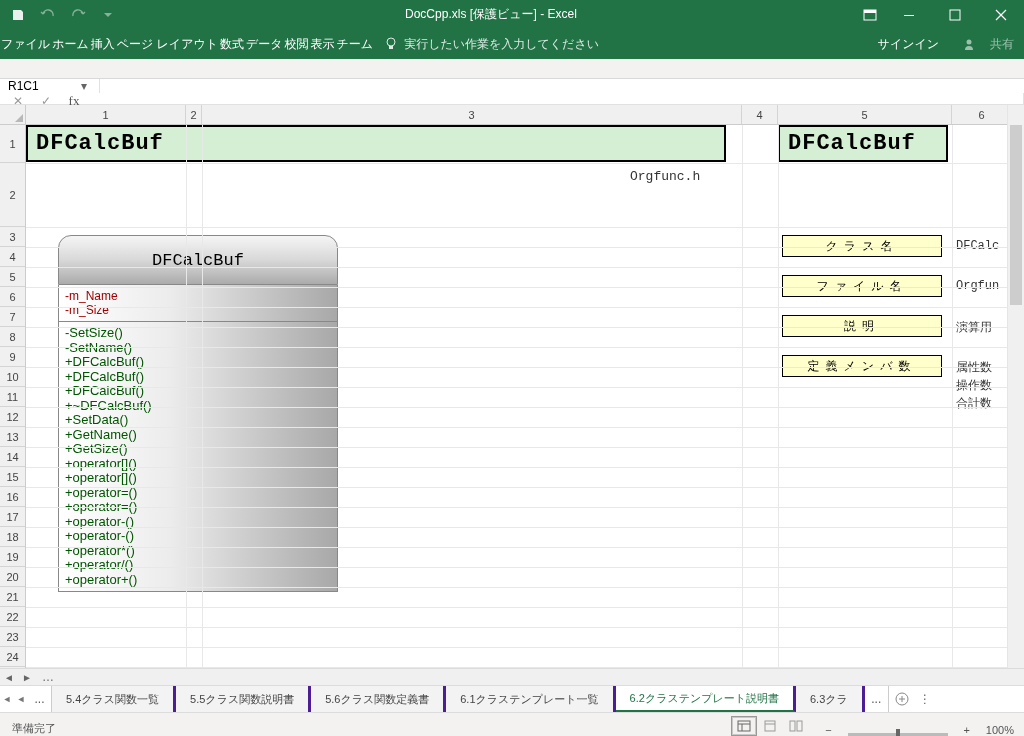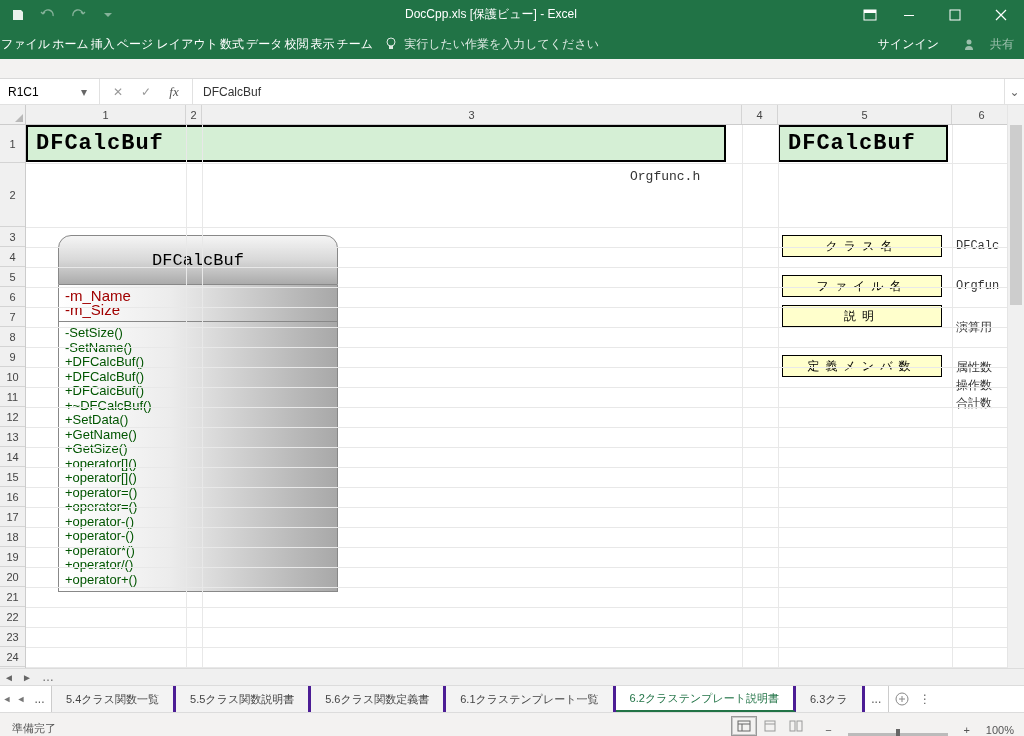--- a/index.html
+++ b/index.html
@@ -16,49 +16,49 @@
 
 .ribbon { height: 30px; background: #217346; color: #fff; display: flex; align-items: stretch; font-size: 12px; }
 .ribbon .tab { padding: 0 1px; display: flex; align-items: center; cursor: default; }
 .ribbon .tell { display: flex; align-items: center; gap: 6px; padding: 0 10px; opacity: .85; }
 .ribbon .spacer { flex: 1; }
 .ribbon .signin { padding: 0 14px; display: flex; align-items: center; }
 .ribbon .share { padding: 0 10px; display: flex; align-items: center; gap: 15px; opacity: .55; }
 
 .below-ribbon { height: 20px; background: #f3f2f1; border-bottom: 1px solid #d9d9d9; }
 
-.formula-bar { height: 26px; background: #fff; border-bottom: 1px solid #e1e1e1; display: flex; align-items: stretch; }
+.formula-bar { height: 26px; background: #fff; border-bottom: 1px solid #e1e1e1; display: flex; align-items: stretch; flex-direction: column; }
 .name-box { width: 100px; border-right: 1px solid #e1e1e1; display: flex; align-items: center; padding: 0 8px; }
 .name-box input { border: none; width: 70px; font-size: 12px; outline: none; }
 .name-box .dd { width: 12px; text-align: center; color: #666; }
 .fx-btns { display: flex; align-items: center; border-right: 1px solid #e1e1e1; padding: 0 4px; }
 .fx-btns .b { width: 28px; text-align: center; color: #999; }
 .fx-btns .b.check { color: #999; }
-.fx-btns .fx { font-style: italic; font-family: 'Times New Roman', serif; color: #555; font-size: 13px; }
+.fx-btns .fx { font-family: 'Times New Roman', serif; color: #555; font-size: 13px; }
 .formula-input { flex: 1; padding: 0 10px; display: flex; align-items: center; color: #333; }
 .formula-dd { width: 20px; display: flex; align-items: center; justify-content: center; color: #666; border-left: 1px solid #e1e1e1; }
 
 .grid-area { position: relative; height: 563px; background: #fff; display: flex; }
 .corner { width: 26px; height: 20px; background: #f0f0f0; border-right: 1px solid #ccc; border-bottom: 1px solid #ccc; position: absolute; top: 0; left: 0; display:flex; align-items:center; justify-content:center; }
 .corner::after { content:''; width:0; height:0; border-right:8px solid #b8b8b8; border-top:8px solid transparent; position:absolute; bottom:2px; right:2px; }
 
 .col-headers { position: absolute; top: 0; left: 26px; right: 17px; height: 20px; background: #f0f0f0; border-bottom: 1px solid #ccc; display: flex; }
 .col-h { border-right: 1px solid #d4d4d4; text-align: center; font-size: 11px; color: #444; line-height: 20px; flex-shrink: 0; }
 
 .row-headers { position: absolute; top: 20px; left: 0; width: 26px; bottom: 0; background: #f0f0f0; border-right: 1px solid #ccc; }
 .row-h { border-bottom: 1px solid #d4d4d4; text-align: center; font-size: 11px; color: #444; display:flex; align-items:center; justify-content:center; }
 
 .cells { position: absolute; top: 20px; left: 26px; right: 17px; bottom: 0; }
 
 .big-header { position: absolute; background: #d5efd5; border: 2px solid #000; font-family: 'Courier New', monospace; font-size: 22px; font-weight: bold; padding: 4px 8px; letter-spacing: 1px; }
 .orgfunc { position: absolute; font-family: 'Courier New', monospace; font-size: 13px; color: #333; }
 
 .uml-box { position: absolute; left: 32px; top: 110px; width: 280px; }
 .uml-title { height: 50px; background: linear-gradient(to bottom, #f5f5f5, #d8d8d8, #ababab); border: 1px solid #888; border-radius: 13px 13px 0 0; display: flex; align-items: center; justify-content: center; font-family: 'Courier New', monospace; font-size: 17px; }
-.uml-attrs { background: linear-gradient(to right, #fff, #ececec 40%, #a8a8a8); border: 1px solid #888; border-top: none; padding: 4px 6px; font-family: 'Courier New', monospace; font-size: 15px; line-height: 14px; }
+.uml-attrs { background: linear-gradient(to right, #fff, #ececec 40%, #a8a8a8); border: 1px solid #888; border-top: none; padding: 4px 6px; font-family: 'Courier New', monospace; font-size: 12px; line-height: 14px; }
 .uml-attrs .a { color: #a00000; }
 .uml-ops { background: linear-gradient(to right, #fff, #ececec 40%, #a8a8a8); border: 1px solid #888; border-top: none; padding: 4px 6px; font-family: 'Courier New', monospace; font-size: 13px; line-height: 14.5px; color: #005500; }
 
 .label-box { position: absolute; background: #ffffcc; border: 1px solid #000; width: 160px; height: 22px; display: flex; align-items: center; justify-content: center; font-family: 'MS Mincho', serif; font-size: 12px; letter-spacing: 6px; }
 .side-val { position: absolute; font-family: 'Courier New', monospace; font-size: 12px; color: #333; }
 .side-val.jp { font-family: 'MS Mincho', serif; }
 
 .vscroll { position: absolute; top: 0; right: 0; width: 17px; bottom: 0; background: #f0f0f0; border-left:1px solid #e5e5e5; }
 .vscroll .thumb { position: absolute; top: 20px; left: 2px; right: 2px; height: 180px; background: #cdcdcd; }
 
@@ -250,21 +250,21 @@
           <div>+operator/()</div>
           <div>+operator+()</div>
         </div>
     </div>
 
     <div id="labels">
         <div class="label-box" style="left: 756px; top: 110px;">クラス名</div>
         <div class="side-val" style="left: 930px; top: 114px;">DFCalc</div>
         <div class="label-box" style="left: 756px; top: 150px;">ファイル名</div>
         <div class="side-val" style="left: 930px; top: 154px;">Orgfun</div>
-        <div class="label-box" style="left: 756px; top: 180px;">説明</div>
+        <div class="label-box" style="left: 756px; top: 190px;">説明</div>
         <div class="side-val jp" style="left: 930px; top: 194px;">演算用</div>
         <div class="label-box" style="left: 756px; top: 230px;">定義メンバ数</div>
         <div class="side-val jp" style="left: 930px; top: 234px;">属性数</div>
         <div class="side-val jp" style="left: 930px; top: 252px;">操作数</div>
         <div class="side-val jp" style="left: 930px; top: 270px;">合計数</div>
       </div>
   <div style="position: absolute; left: 160px; top: 0px; bottom: 0px; width: 0px; border-right: 1px solid rgb(232, 232, 232);"></div>
       <div style="position: absolute; left: 176px; top: 0px; bottom: 0px; width: 0px; border-right: 1px solid rgb(232, 232, 232);"></div>
       <div style="position: absolute; left: 716px; top: 0px; bottom: 0px; width: 0px; border-right: 1px solid rgb(232, 232, 232);"></div>
       <div style="position: absolute; left: 752px; top: 0px; bottom: 0px; width: 0px; border-right: 1px solid rgb(232, 232, 232);"></div>

